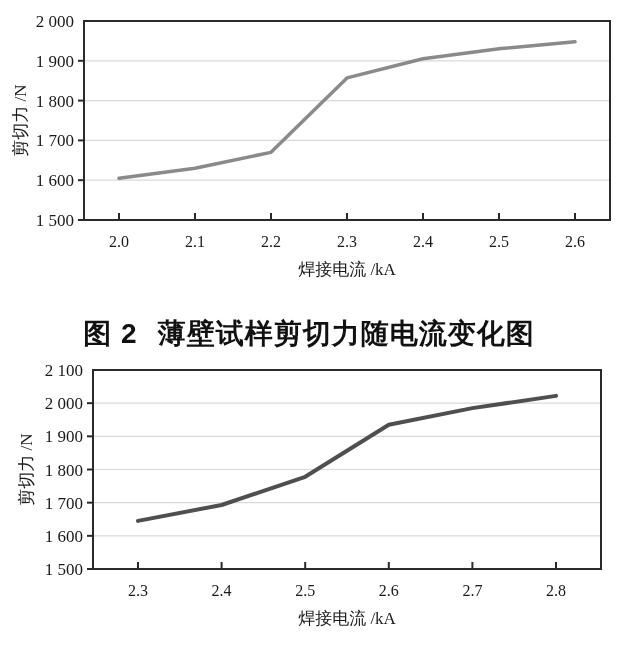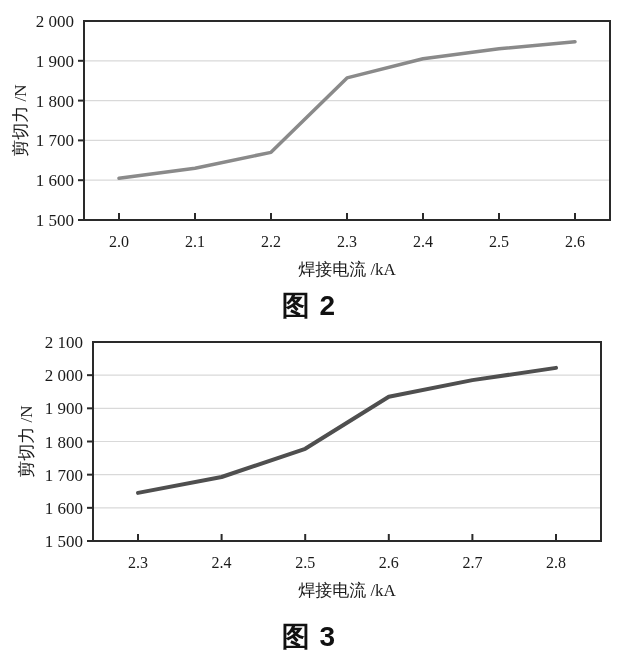--- a/index.html
+++ b/index.html
@@ -32,21 +32,21 @@
     justify-content: center;
     align-items: center;
     gap: 20px;
     font-family: "Liberation Sans", sans-serif;
     font-weight: bold;
     font-size: 28px;
     letter-spacing: 1px;
     color: #111111;
     line-height: 1;
   }
-  .caption-fig2 { height: 48px; }
+  .caption-fig2 { height: 48px; margin-top: 28px; }
   .caption-fig3 { height: 47px; align-items: flex-end; }
 </style>
 </head>
 <body>
 
 <div class="page">
 
   <figure class="fig">
     <svg class="chart-svg" width="618" height="282" viewBox="0 0 618 282" xmlns="http://www.w3.org/2000/svg">
         <line x1="84" x2="610" y1="180.2" y2="180.2" stroke="#d9d9d9" stroke-width="1.2"></line>
@@ -78,20 +78,21 @@
         <line x1="499" x2="499" y1="213" y2="220" stroke="#2a2a2a" stroke-width="2"></line>
         <text x="499" y="247" text-anchor="middle" font-size="16">2.5</text>
         <line x1="575" x2="575" y1="213" y2="220" stroke="#2a2a2a" stroke-width="2"></line>
         <text x="575" y="247" text-anchor="middle" font-size="16">2.6</text>
         <text x="347" y="275" text-anchor="middle" font-size="17">焊接电流 /kA</text>
         <text x="26" y="120.5" text-anchor="middle" font-size="17" transform="rotate(-90 26 120.5)">剪切力 /N</text>
         <polyline points="119,178.21 195,168.26 271,152.33999999999997 347,77.91400000000002 423,58.81 499,48.860000000000014 575,41.696" fill="none" stroke="#8a8a8a" stroke-width="3.5" stroke-linejoin="round" stroke-linecap="round"></polyline>
       </svg>
     <figcaption class="caption caption-fig2">
       <span>图 2</span>
+      <span>薄壁试样剪切力随电流变化图</span>
     </figcaption>
   </figure>
 
   <figure class="fig">
     <svg class="chart-svg" width="618" height="274" viewBox="0 0 618 274" xmlns="http://www.w3.org/2000/svg">
         <line x1="93" x2="601" y1="177.83333333333334" y2="177.83333333333334" stroke="#d9d9d9" stroke-width="1.2"></line>
         <line x1="93" x2="601" y1="144.66666666666669" y2="144.66666666666669" stroke="#d9d9d9" stroke-width="1.2"></line>
         <line x1="93" x2="601" y1="111.5" y2="111.5" stroke="#d9d9d9" stroke-width="1.2"></line>
         <line x1="93" x2="601" y1="78.33333333333334" y2="78.33333333333334" stroke="#d9d9d9" stroke-width="1.2"></line>
         <line x1="93" x2="601" y1="45.16666666666666" y2="45.16666666666666" stroke="#d9d9d9" stroke-width="1.2"></line>

